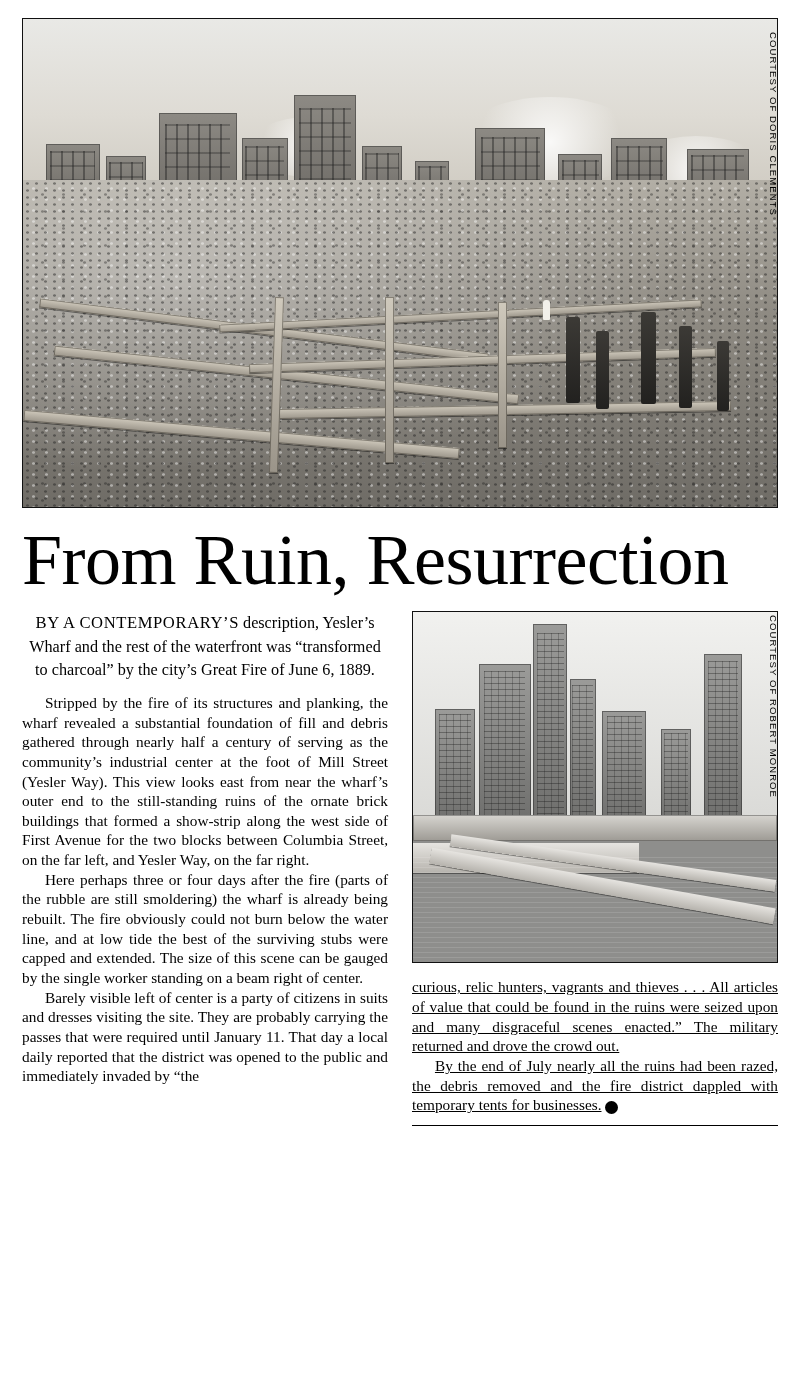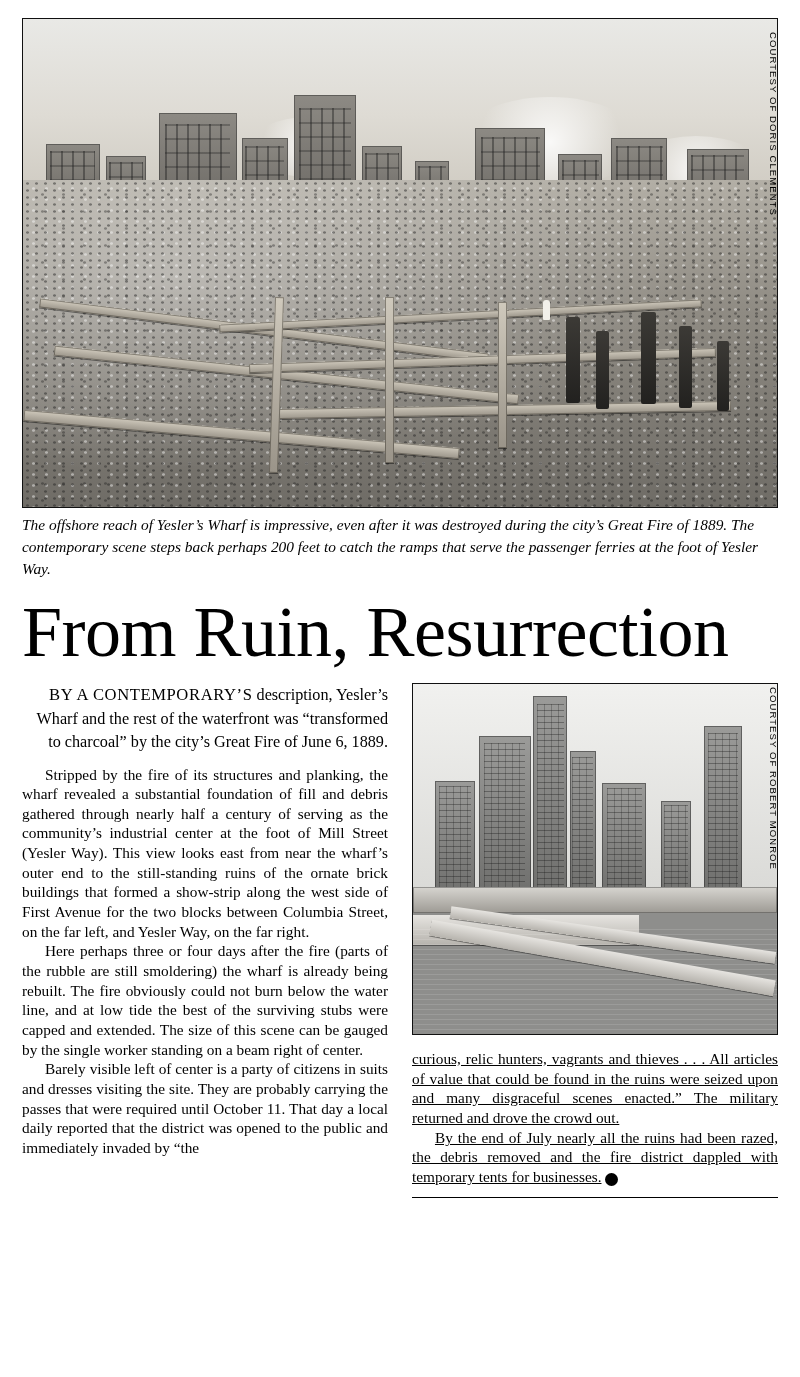--- a/index.html
+++ b/index.html
@@ -159,21 +159,21 @@
   .col p {
     margin: 0;
     text-indent: 1.5em;
   }
   .col p.first {
     text-indent: 0;
   }
   .dropintro {
     font-size: 16.2px;
     line-height: 1.45;
-    text-align: right;
+    text-align: center;
   }
   .dropintro .sc {
     font-size: 16.6px;
     letter-spacing: 0.6px;
   }
 
   
   .right-photo-wrap {
     position: absolute;
     left: 390px;
@@ -309,31 +309,30 @@
       <div class="piling" style="left:82%; top:60%; width:15px; height:92px;"></div>
       <div class="piling" style="left:87%; top:63%; width:13px; height:82px;"></div>
       <div class="piling" style="left:92%; top:66%; width:12px; height:70px;"></div>
 
       <div class="worker" style="left:69%; top:57.5%;"></div>
     </div>
 
     <div class="credit-vertical">COURTESY OF DORIS CLEMENTS</div>
   </div>
 
-  <div class="caption">The offshore reach of Yesler’s Wharf is impressive, even after it was destroyed during the city’s Great Fire of 1889. The contemporary scene steps back perhaps 200 feet to catch the ramps that serve the passenger ferries at the foot of Yesler Way.</div>
 
   <h1 class="headline">From Ruin, Resurrection</h1>
 
   <div class="columns">
 
     <div class="col left">
       <p class="first dropintro"><span class="sc">BY A CONTEMPORARY’S</span><span> description, Yesler’s Wharf and the rest of the waterfront was “transformed to charcoal” by the city’s Great Fire of June 6, 1889.</span></p>
       <p style="margin-top:10px;">Stripped by the fire of its structures and planking, the wharf revealed a substantial foundation of fill and debris gathered through nearly half a century of serving as the community’s industrial center at the foot of Mill Street (Yesler Way). This view looks east from near the wharf’s outer end to the still-standing ruins of the ornate brick buildings that formed a show-strip along the west side of First Avenue for the two blocks between Columbia Street, on the far left, and Yesler Way, on the far right.</p>
       <p>Here perhaps three or four days after the fire (parts of the rubble are still smoldering) the wharf is already being rebuilt. The fire obviously could not burn below the water line, and at low tide the best of the surviving stubs were capped and extended. The size of this scene can be gauged by the single worker standing on a beam right of center.</p>
-      <p>Barely visible left of center is a party of citizens in suits and dresses visiting the site. They are probably carrying the passes that were required until October 11. That day a local daily reported that the district was opened to the public and immediately invaded by “the</p>
+      <p>Barely visible left of center is a party of citizens in suits and dresses visiting the site. They are probably carrying the passes that were required until January 11. That day a local daily reported that the district was opened to the public and immediately invaded by “the</p>
     </div>
 
     <div class="right-photo-wrap">
       <div class="right-photo">
         <div class="rp-sky"></div>
 
         <div class="tower" style="left:6%;  width:40px; height:120px;"></div>
         <div class="tower" style="left:18%; width:52px; height:165px;"></div>
         <div class="tower" style="left:33%; width:34px; height:205px;"></div>
         <div class="tower" style="left:43%; width:26px; height:150px;"></div>

